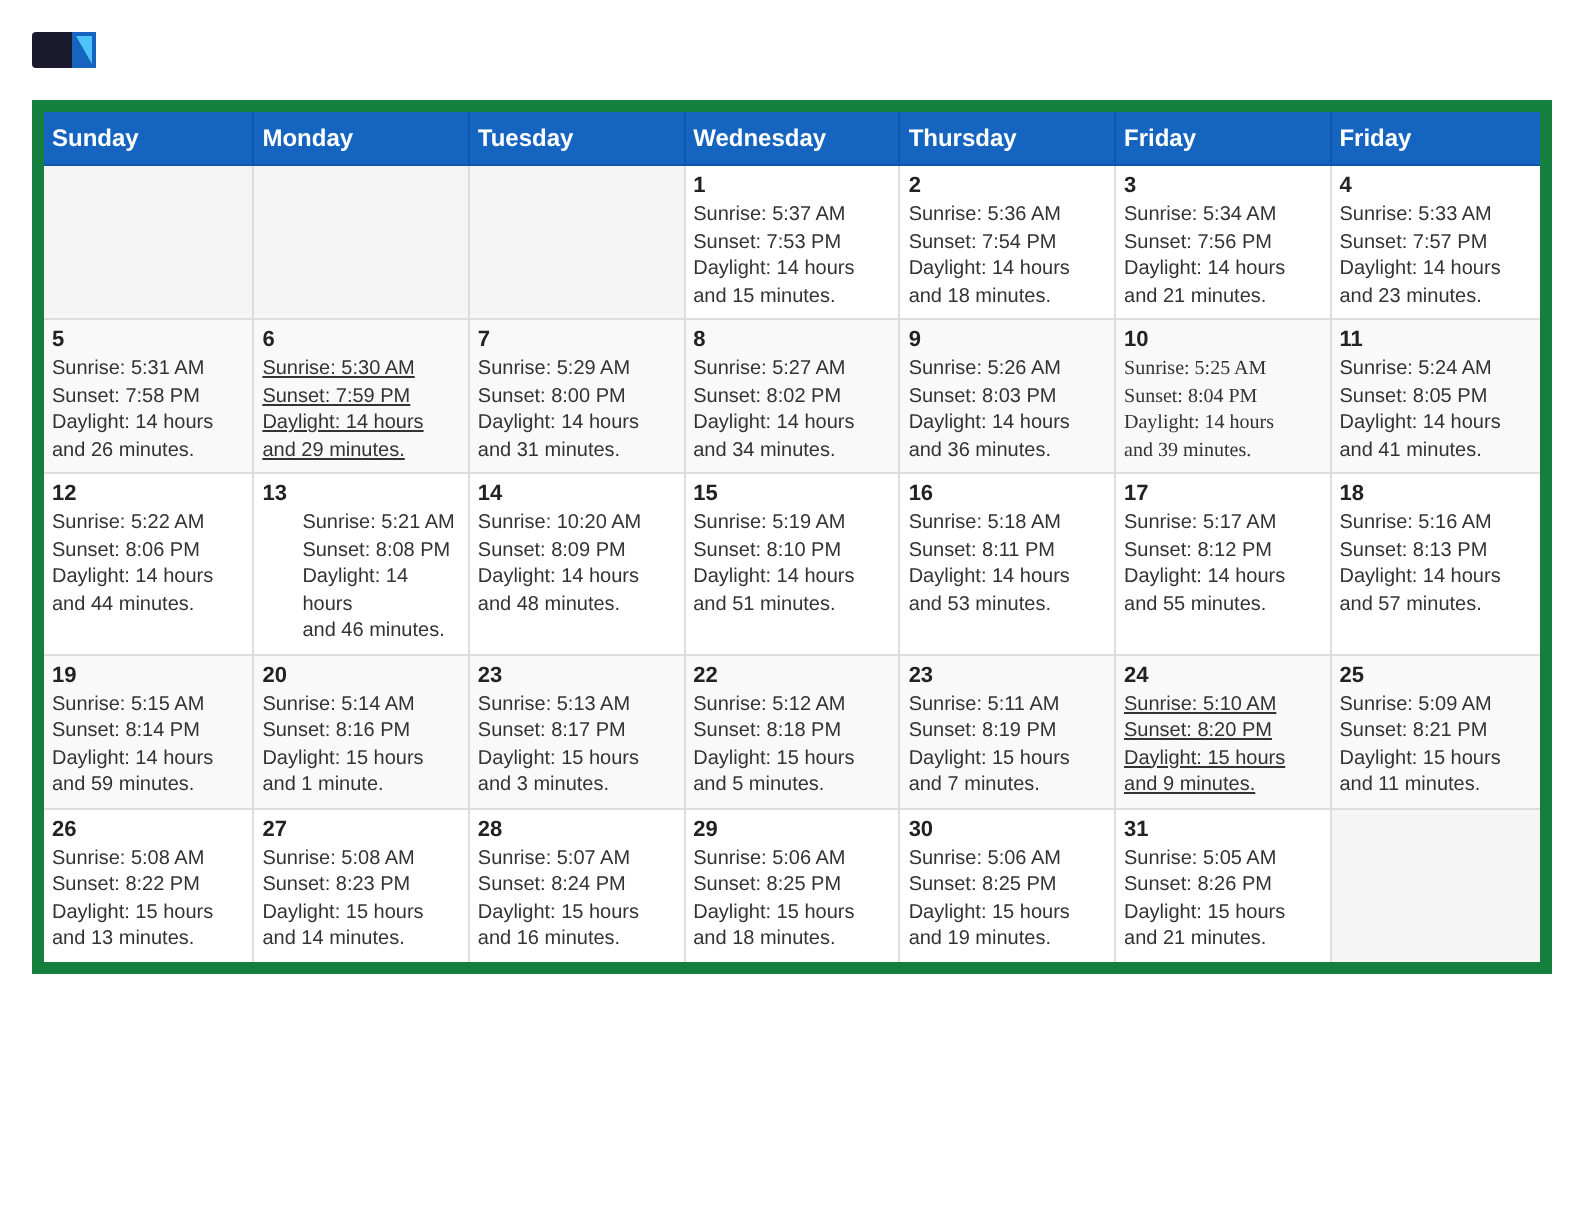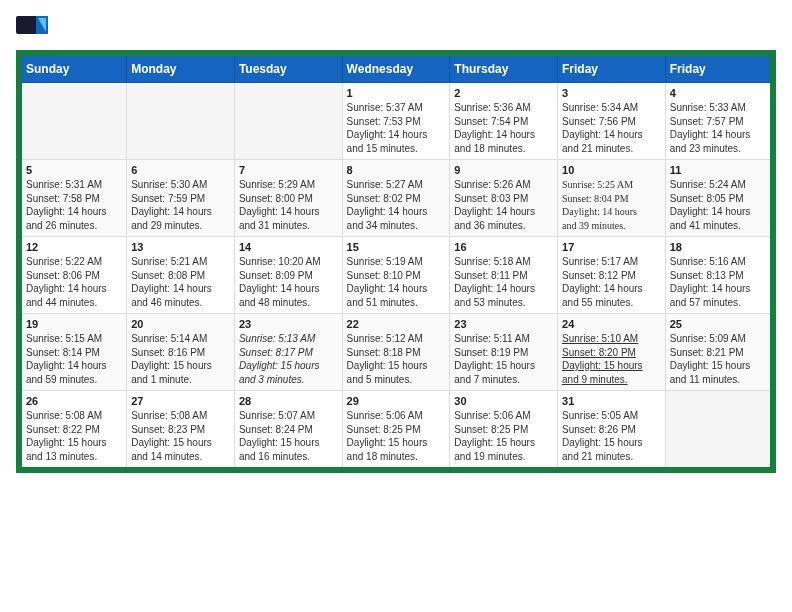--- a/index.html
+++ b/index.html
@@ -152,21 +152,21 @@
       <tr>
         <td>
           <span class="day-number">5</span>
           <div class="day-info" style="white-space: pre-line;">Sunrise: 5:31 AM
 Sunset: 7:58 PM
 Daylight: 14 hours
 and 26 minutes.</div>
         </td>
         <td>
           <span class="day-number">6</span>
-          <div class="day-info" style="white-space: pre-line;">Sunrise: 5:30 AM
+          <div class="day-info" style="white-space: pre-line; text-decoration: underline;">Sunrise: 5:30 AM
 Sunset: 7:59 PM
 Daylight: 14 hours
 and 29 minutes.</div>
         </td>
         <td>
           <span class="day-number">7</span>
           <div class="day-info" style="white-space: pre-line;">Sunrise: 5:29 AM
 Sunset: 8:00 PM
 Daylight: 14 hours
 and 31 minutes.</div>
@@ -203,21 +203,21 @@
       <tr>
         <td>
           <span class="day-number">12</span>
           <div class="day-info" style="white-space: pre-line;">Sunrise: 5:22 AM
 Sunset: 8:06 PM
 Daylight: 14 hours
 and 44 minutes.</div>
         </td>
         <td>
           <span class="day-number">13</span>
-          <div class="day-info" style="white-space: pre-line;">Sunrise: 5:21 AM
+          <div class="day-info" style="white-space: pre-line; margin-left: 20px;">Sunrise: 5:21 AM
 Sunset: 8:08 PM
 Daylight: 14 hours
 and 46 minutes.</div>
         </td>
         <td>
           <span class="day-number">14</span>
           <div class="day-info" style="white-space: pre-line;">Sunrise: 10:20 AM
 Sunset: 8:09 PM
 Daylight: 14 hours
 and 48 minutes.</div>
@@ -261,21 +261,21 @@
         </td>
         <td>
           <span class="day-number">20</span>
           <div class="day-info" style="white-space: pre-line;">Sunrise: 5:14 AM
 Sunset: 8:16 PM
 Daylight: 15 hours
 and 1 minute.</div>
         </td>
         <td>
           <span class="day-number">23</span>
-          <div class="day-info" style="white-space: pre-line; font-style: italic;">Sunrise: 5:13 AM
+          <div class="day-info" style="white-space: pre-line;">Sunrise: 5:13 AM
 Sunset: 8:17 PM
 Daylight: 15 hours
 and 3 minutes.</div>
         </td>
         <td>
           <span class="day-number">22</span>
           <div class="day-info" style="white-space: pre-line;">Sunrise: 5:12 AM
 Sunset: 8:18 PM
 Daylight: 15 hours
 and 5 minutes.</div>

